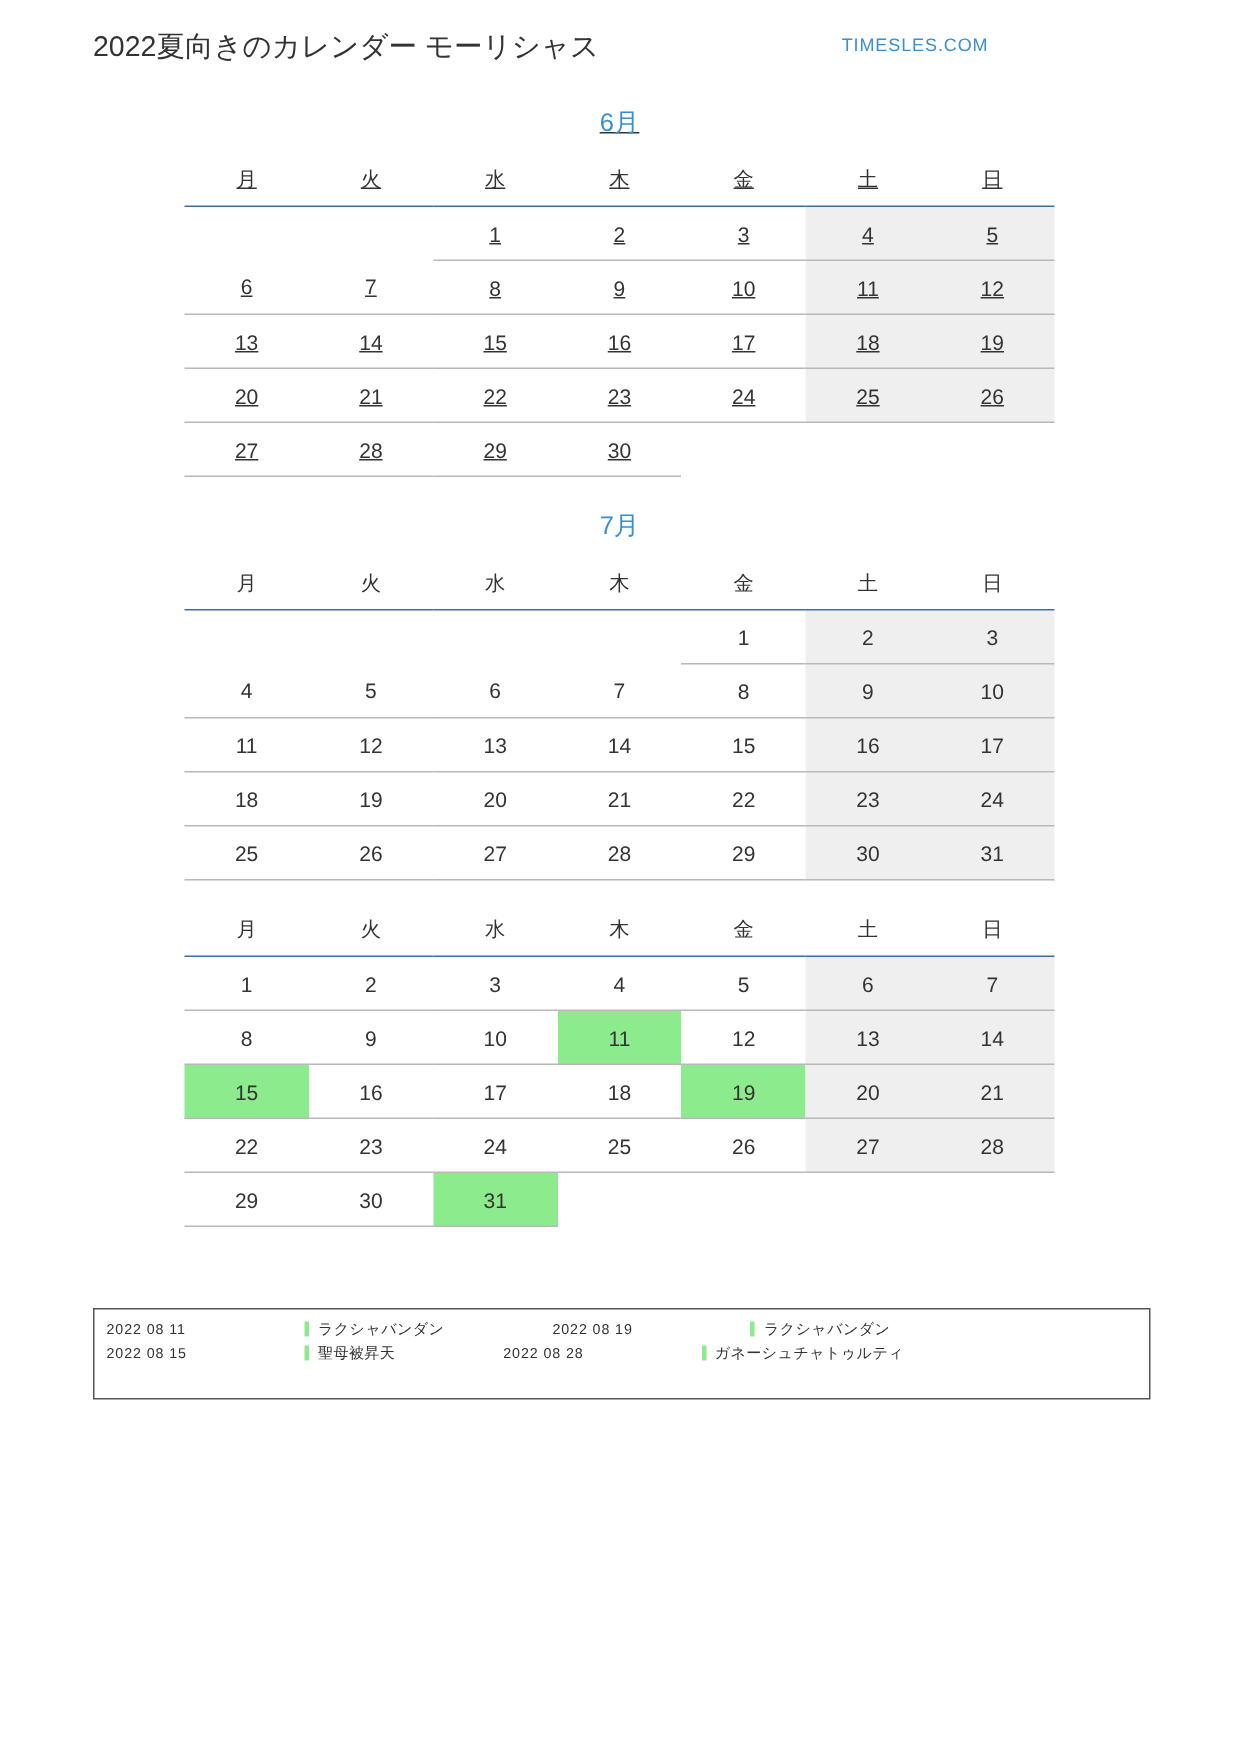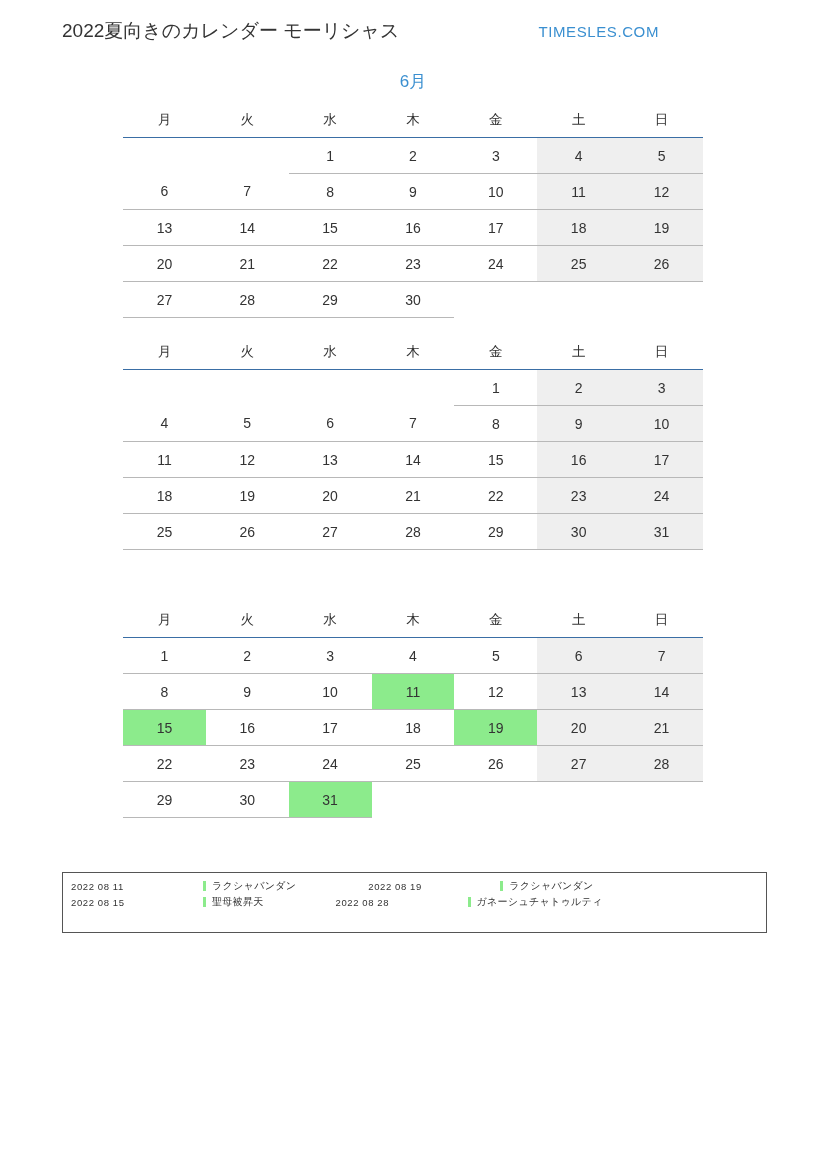--- a/index.html
+++ b/index.html
@@ -35,21 +35,21 @@
     top: 0;
     font-size: 19px;
     letter-spacing: 0px;
     color: #333333;
     white-space: nowrap;
   }
   .brand {
     position: absolute;
     right: 58px;
     top: 5px;
-    font-size: 15px;
+    font-size: 12px;
     letter-spacing: 0.6px;
     color: #3a8fd0;
     white-space: nowrap;
   }
 
   
   .month {
     position: absolute;
     left: 123px;
     width: 580px;
@@ -138,21 +138,21 @@
 </head>
 <body>
 
 <div class="page">
 
   <div class="header">
     <div class="doc-title">2022夏向きのカレンダー  モーリシャス</div>
     <div class="brand">TIMESLES.COM</div>
   </div>
 
-  <div class="month" id="month-0" style="top:70px;">
+  <div class="month" id="month-0" style="top:70px;text-decoration:underline;">
     <div class="month-title">6月</div>
     <table class="cal">
         <tbody>
           <tr>
             <th>月</th>
             <th>火</th>
             <th>水</th>
             <th>木</th>
             <th>金</th>
             <th>土</th>
@@ -201,20 +201,21 @@
             <td>30</td>
             <td class="empty"></td>
             <td class="empty"></td>
             <td class="empty"></td>
           </tr>
         </tbody>
       </table>
   </div>
 
   <div class="month" id="month-1" style="top:339px;">
+    <div class="month-title">7月</div>
     <table class="cal">
         <tbody>
           <tr>
             <th>月</th>
             <th>火</th>
             <th>水</th>
             <th>木</th>
             <th>金</th>
             <th>土</th>
             <th>日</th>

